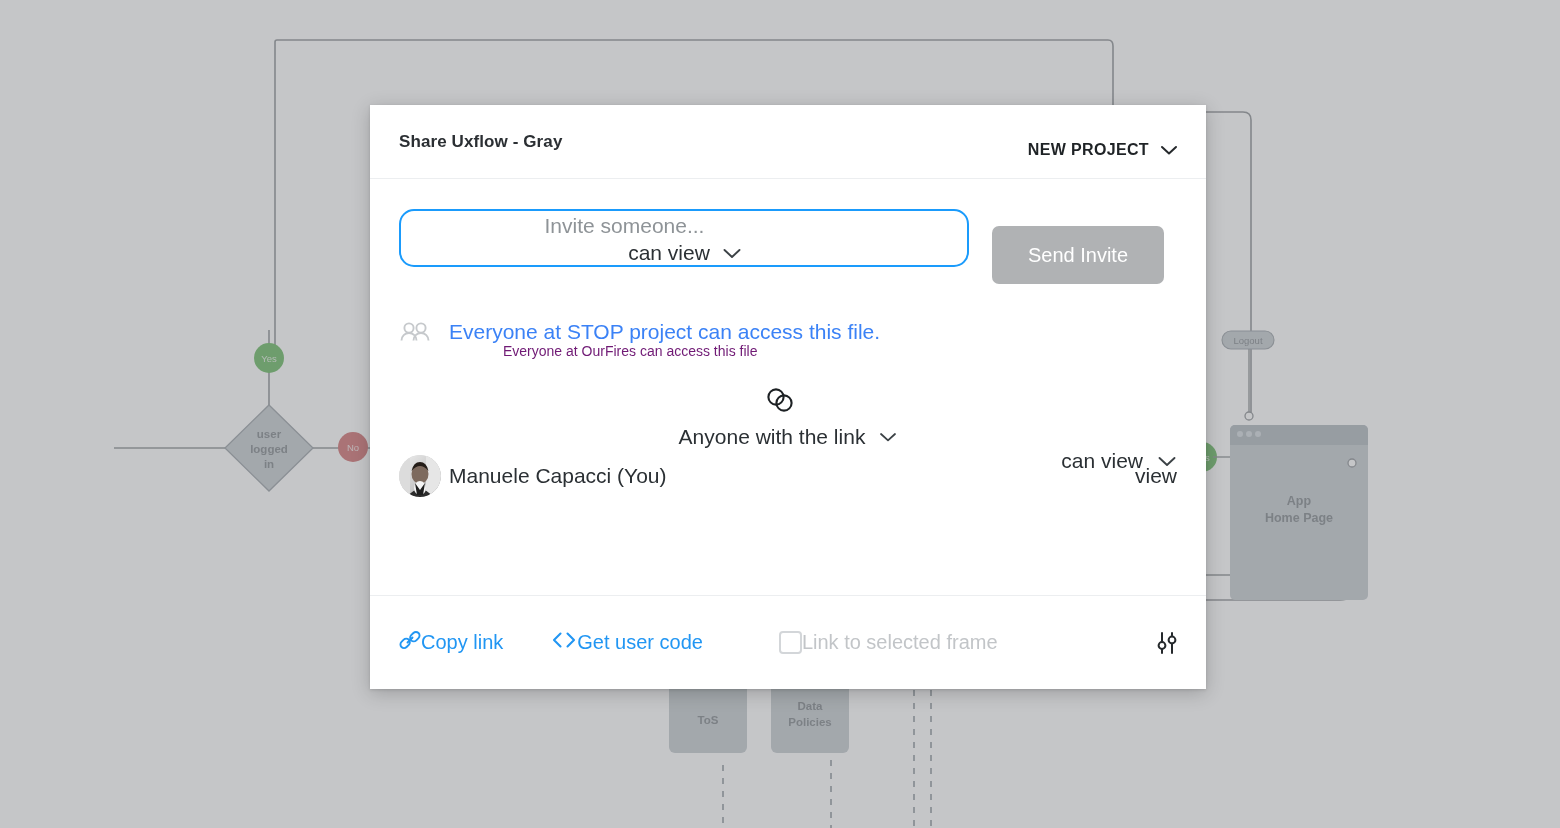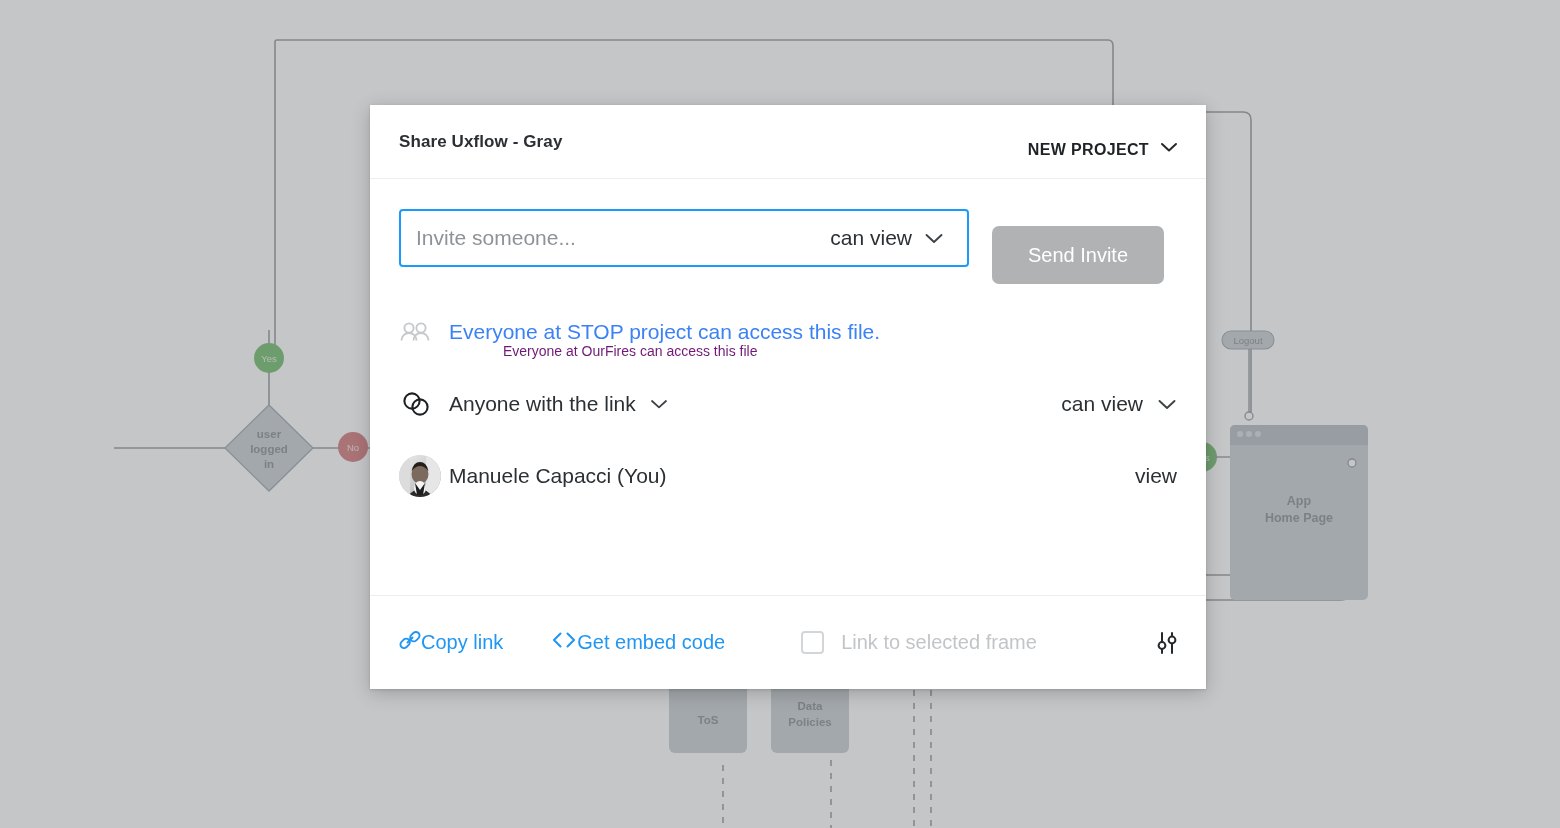--- a/index.html
+++ b/index.html
@@ -47,44 +47,45 @@
     justify-content: space-between;
     padding: 0 28px 0 29px;
   }
   .modal-title {
     font-size: 17px;
     font-weight: bold;
     color: #2b2f33;
     letter-spacing: 0.1px;
   }
   .project-switch {
-    display: flex; align-items: flex-start; gap: 11px;
+    display: flex; align-items: center; gap: 11px;
     cursor: pointer;
     margin-top: 16px;
   }
   .project-switch .label {
     font-size: 16px; font-weight: bold; color: #1f2326;
     letter-spacing: 0.35px;
   }
 
   .chev { display: inline-block; line-height: 0; }
 
   
   .modal-body { flex: 1 1 auto; padding: 30px 29px 0 29px; position: relative; }
 
   .invite-row { display: flex; align-items: flex-start; gap: 23px; }
 
   .invite-field {
     position: relative;
     width: 570px; height: 58px;
     border: 2px solid #1a9bfc;
-    border-radius: 4px;
+    border-radius: 15px;
     display: flex; align-items: center;
     padding: 0 23px 0 15px;
     background: #fff;
+    flex-direction: column;
   }
   .invite-field input {
     flex: 1 1 auto;
     border: none; outline: none;
     font-family: "Liberation Sans", sans-serif;
     font-size: 21px;
     color: #3c4246;
     background: transparent;
   }
   .invite-field input::placeholder { color: #8e9397; }
@@ -138,38 +139,38 @@
   }
   .owner-label { cursor: default; }
 
   .avatar {
     width: 42px; height: 42px; border-radius: 50%;
     overflow: hidden; flex: 0 0 42px;
     background: #d8d8d8;
     position: relative;
   }
 
-  .row-link { margin-top: 14px; }
+  .row-link { margin-top: 14px; flex-direction: column; }
   .row-user { margin-top: 14px; text-align: right; }
 
   
   .modal-footer {
     flex: 0 0 94px;
     border-top: 1px solid #eceef0;
     display: flex; align-items: center;
     padding: 0 26px 0 29px;
     gap: 0;
   }
   .flink {
     display: flex; align-items: center; 
     color: #2196f3; font-size: 20px; cursor: pointer;
   }
   .flink.second { margin-left: 48px; }
   .frame-check {
-    display: flex; align-items: center; gap: 17px;
+    display: flex; align-items: center; gap: 0;
     margin-left: 56px;
     padding-left: 20px;
   }
   .checkbox {
     width: 23px; height: 23px;
     border: 2px solid #d3d6d9;
     border-radius: 4px;
     background: #fff;
     cursor: pointer;
   }
@@ -380,21 +381,21 @@
       <span>Copy link</span>
     </div>
 
     <div class="flink second">
       <span>
         <svg width="26" height="20" viewBox="0 0 26 20">
           <path d="M9.5 3.5 L3 10 L9.5 16.5" fill="none" stroke="#2196f3" stroke-width="2.1" stroke-linecap="round" stroke-linejoin="round"></path>
           <path d="M16.5 3.5 L23 10 L16.5 16.5" fill="none" stroke="#2196f3" stroke-width="2.1" stroke-linecap="round" stroke-linejoin="round"></path>
         </svg>
       </span>
-      <span>Get embed code</span>
+      <span>Get user code</span>
     </div>
 
     <div class="frame-check">
       <span class="checkbox"></span>
       <span class="ftext">Link to selected frame</span>
     </div>
 
     <div class="settings-btn">
       <span>
         <svg width="26" height="28" viewBox="0 0 26 28">

